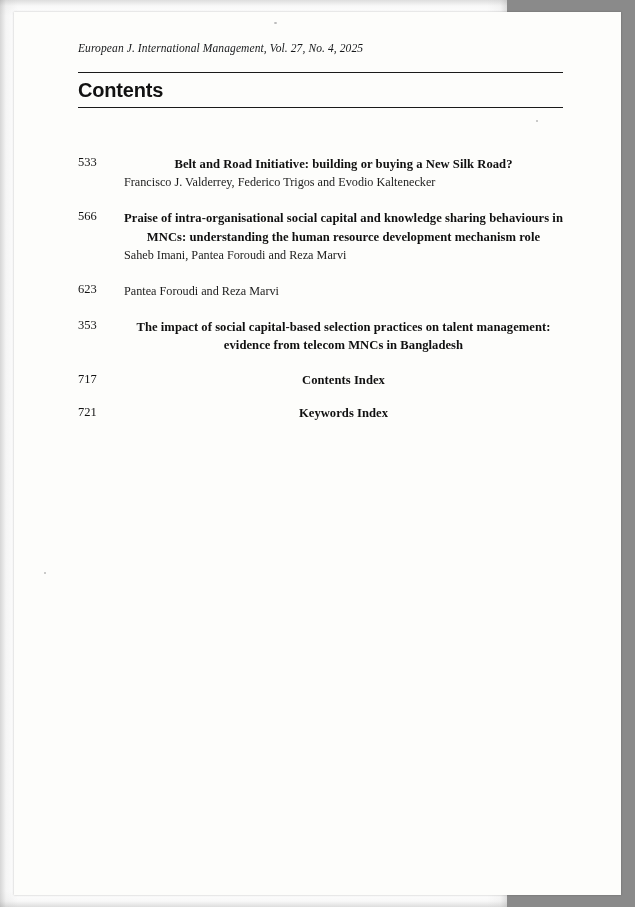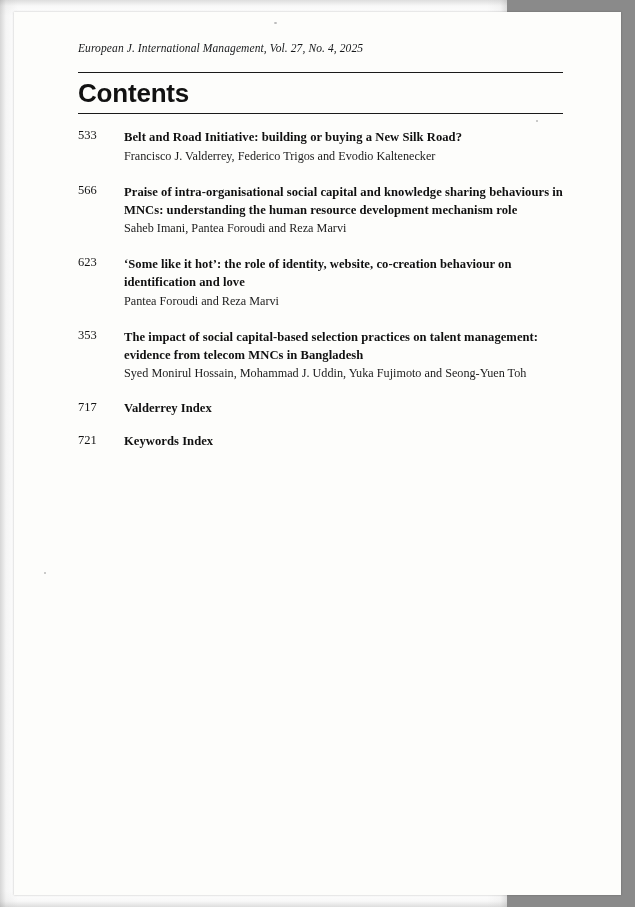--- a/index.html
+++ b/index.html
@@ -54,27 +54,27 @@
     margin: 0 0 7px 0;
   }
   .rule-bottom {
     border-top: 1.6px solid #1a1a1a;
     width: 485px;
     margin: 6px 0 0 0;
   }
   .contents-title {
     font-family: "Liberation Sans", sans-serif;
     font-weight: bold;
-    font-size: 26px;
+    font-size: 20px;
     color: #121212;
     letter-spacing: -0.2px;
     line-height: 1.05;
   }
   .toc {
-    margin-top: 14px;
+    margin-top: 47px;
   }
   .toc-entry {
     display: flex;
     align-items: flex-start;
     margin-bottom: 18px;
   }
   .toc-page {
     width: 46px;
     flex: 0 0 46px;
     font-family: "Liberation Serif", serif;
@@ -85,20 +85,21 @@
   .toc-body {
     flex: 1 1 auto;
   }
   .toc-title {
     font-family: "Liberation Serif", serif;
     font-weight: bold;
     font-size: 12.6px;
     color: #101010;
     line-height: 1.45;
     letter-spacing: 0.05px;
+    text-align: center;
   }
   .toc-authors {
     font-family: "Liberation Serif", serif;
     font-size: 12.2px;
     color: #1c1c1c;
     line-height: 1.4;
     margin-top: 1px;
   }
   .toc-entry.index-entry {
     margin-bottom: 16px;
@@ -145,38 +146,36 @@
           <div class="toc-page">566</div>
           <div class="toc-body">
             <div class="toc-title">Praise of intra-organisational social capital and knowledge sharing behaviours in MNCs: understanding the human resource development mechanism role</div>
             <div class="toc-authors">Saheb Imani, Pantea Foroudi and Reza Marvi</div>
           </div>
         </div>
 
         <div class="toc-entry">
           <div class="toc-page">623</div>
           <div class="toc-body">
-            <div class="toc-title">‘Some like it hot’: the role of identity, website, co-creation behaviour on identification and love</div>
             <div class="toc-authors">Pantea Foroudi and Reza Marvi</div>
           </div>
         </div>
 
 
         <div class="toc-entry">
           <div class="toc-page">353</div>
           <div class="toc-body">
             <div class="toc-title">The impact of social capital-based selection practices on talent management: evidence from telecom MNCs in Bangladesh</div>
-            <div class="toc-authors">Syed Monirul Hossain, Mohammad J. Uddin, Yuka Fujimoto and Seong-Yuen Toh</div>
           </div>
         </div>
 
         <div class="toc-entry index-entry">
           <div class="toc-page">717</div>
           <div class="toc-body">
-            <div class="toc-title">Valderrey Index</div>
+            <div class="toc-title">Contents Index</div>
           </div>
         </div>
 
         <div class="toc-entry index-entry">
           <div class="toc-page">721</div>
           <div class="toc-body">
             <div class="toc-title">Keywords Index</div>
           </div>
         </div>
 

